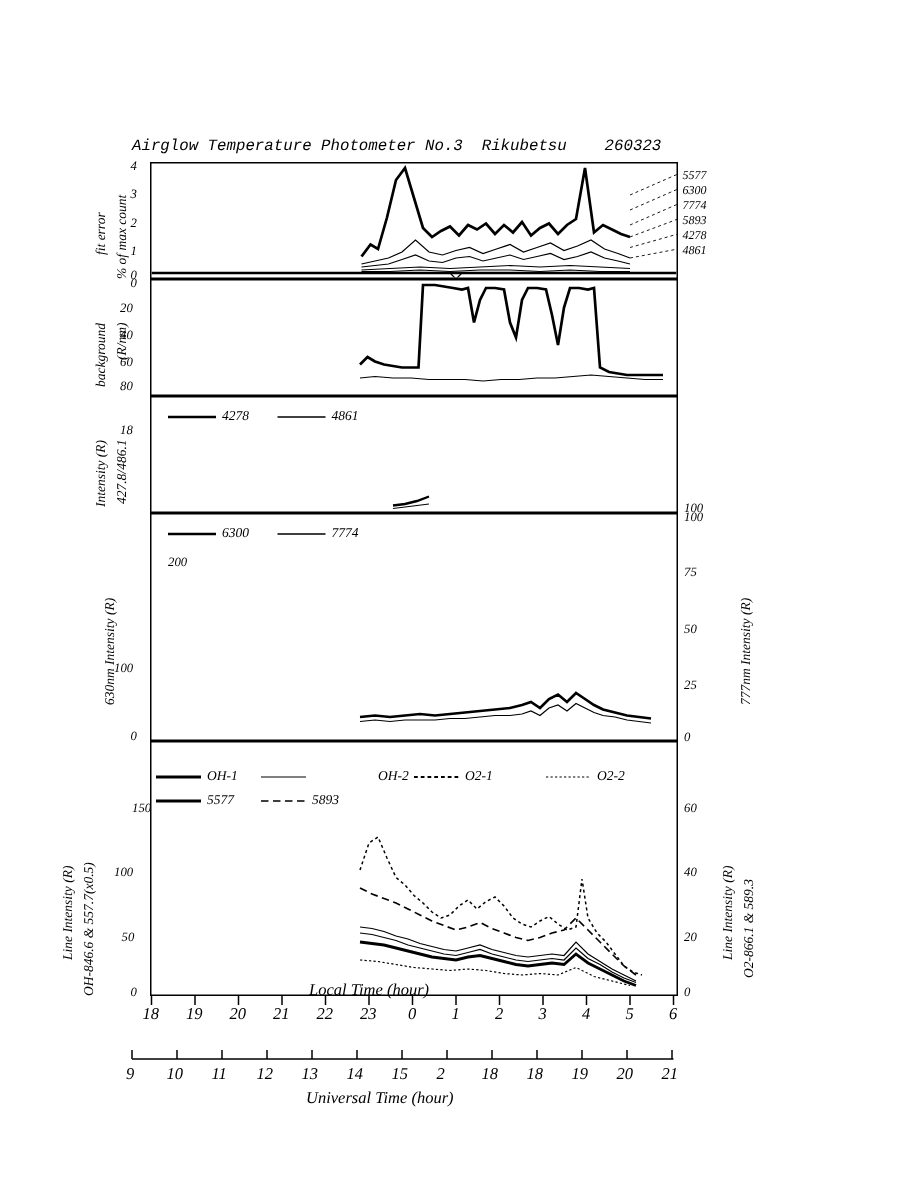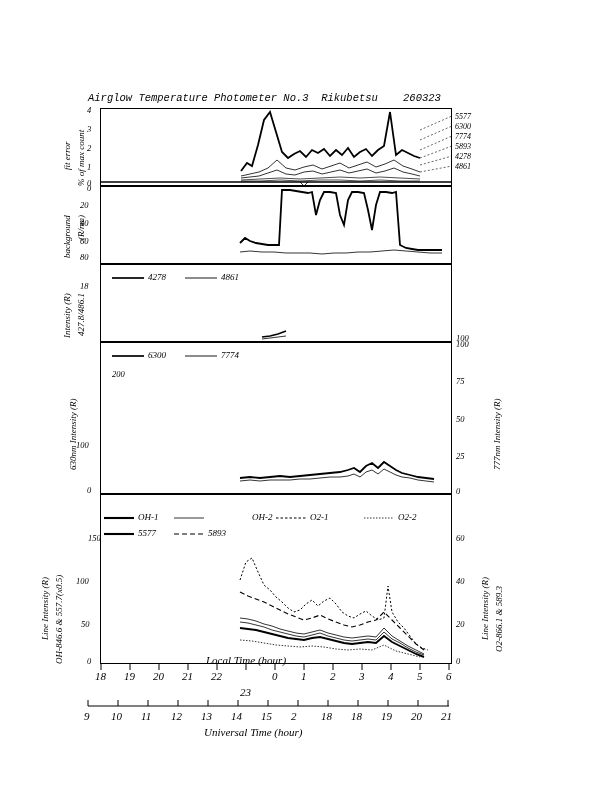--- a/index.html
+++ b/index.html
@@ -200,21 +200,21 @@
       <line x1="391" y1="664" x2="391" y2="670"></line>
       <line x1="420" y1="664" x2="420" y2="670"></line>
       <line x1="449" y1="664" x2="449" y2="670"></line>
     </g>
   </svg>
   <div class="bigtick" style="left:95px;top:670px;">18</div>
   <div class="bigtick" style="left:124px;top:670px;">19</div>
   <div class="bigtick" style="left:153px;top:670px;">20</div>
   <div class="bigtick" style="left:182px;top:670px;">21</div>
   <div class="bigtick" style="left:211px;top:670px;text-align:center;">22</div>
-  <div class="bigtick" style="left:240px;top:670px;margin-top:16px;">23</div>
+  <div class="bigtick" style="left:240px;top:670px;">23</div>
   <div class="bigtick" style="left:272px;top:670px;">0</div>
   <div class="bigtick" style="left:301px;top:670px;">1</div>
   <div class="bigtick" style="left:330px;top:670px;">2</div>
   <div class="bigtick" style="left:359px;top:670px;">3</div>
   <div class="bigtick" style="left:388px;top:670px;">4</div>
   <div class="bigtick" style="left:417px;top:670px;">5</div>
   <div class="bigtick" style="left:446px;top:670px;">6</div>
   <div class="axtitle" style="left:206px;top:654px;">Local Time (hour)</div>
 
   <svg width="612" height="792">

